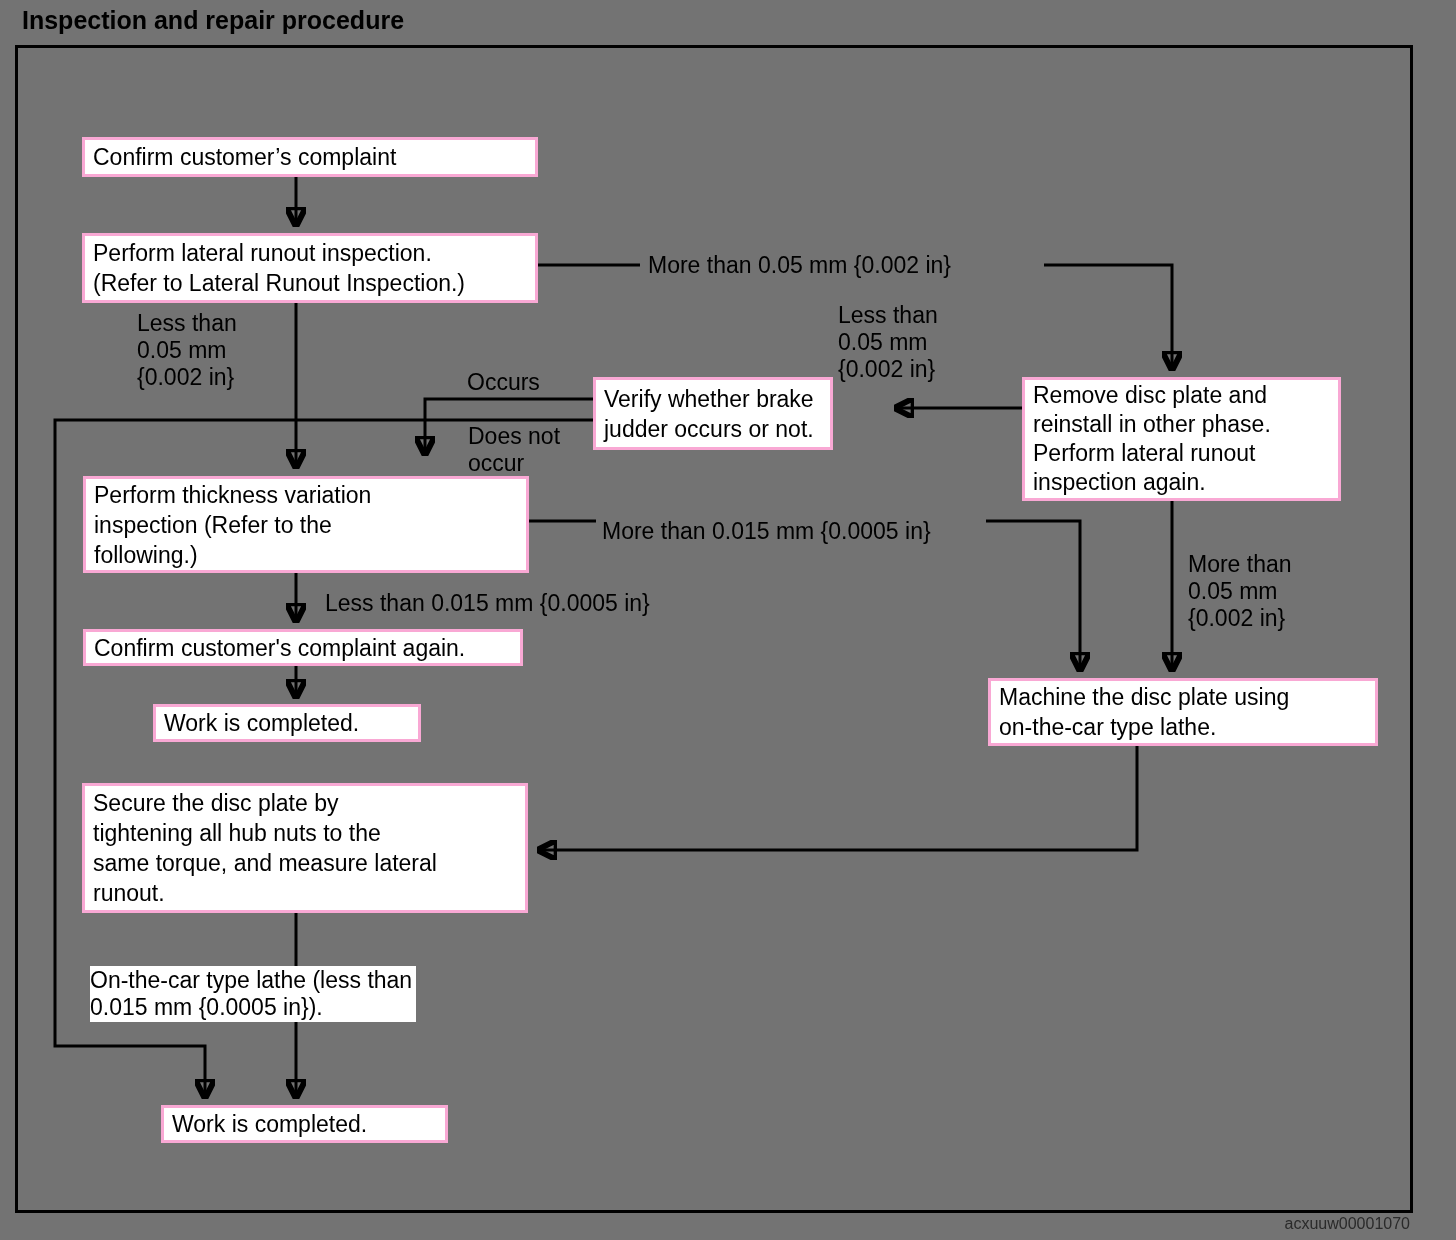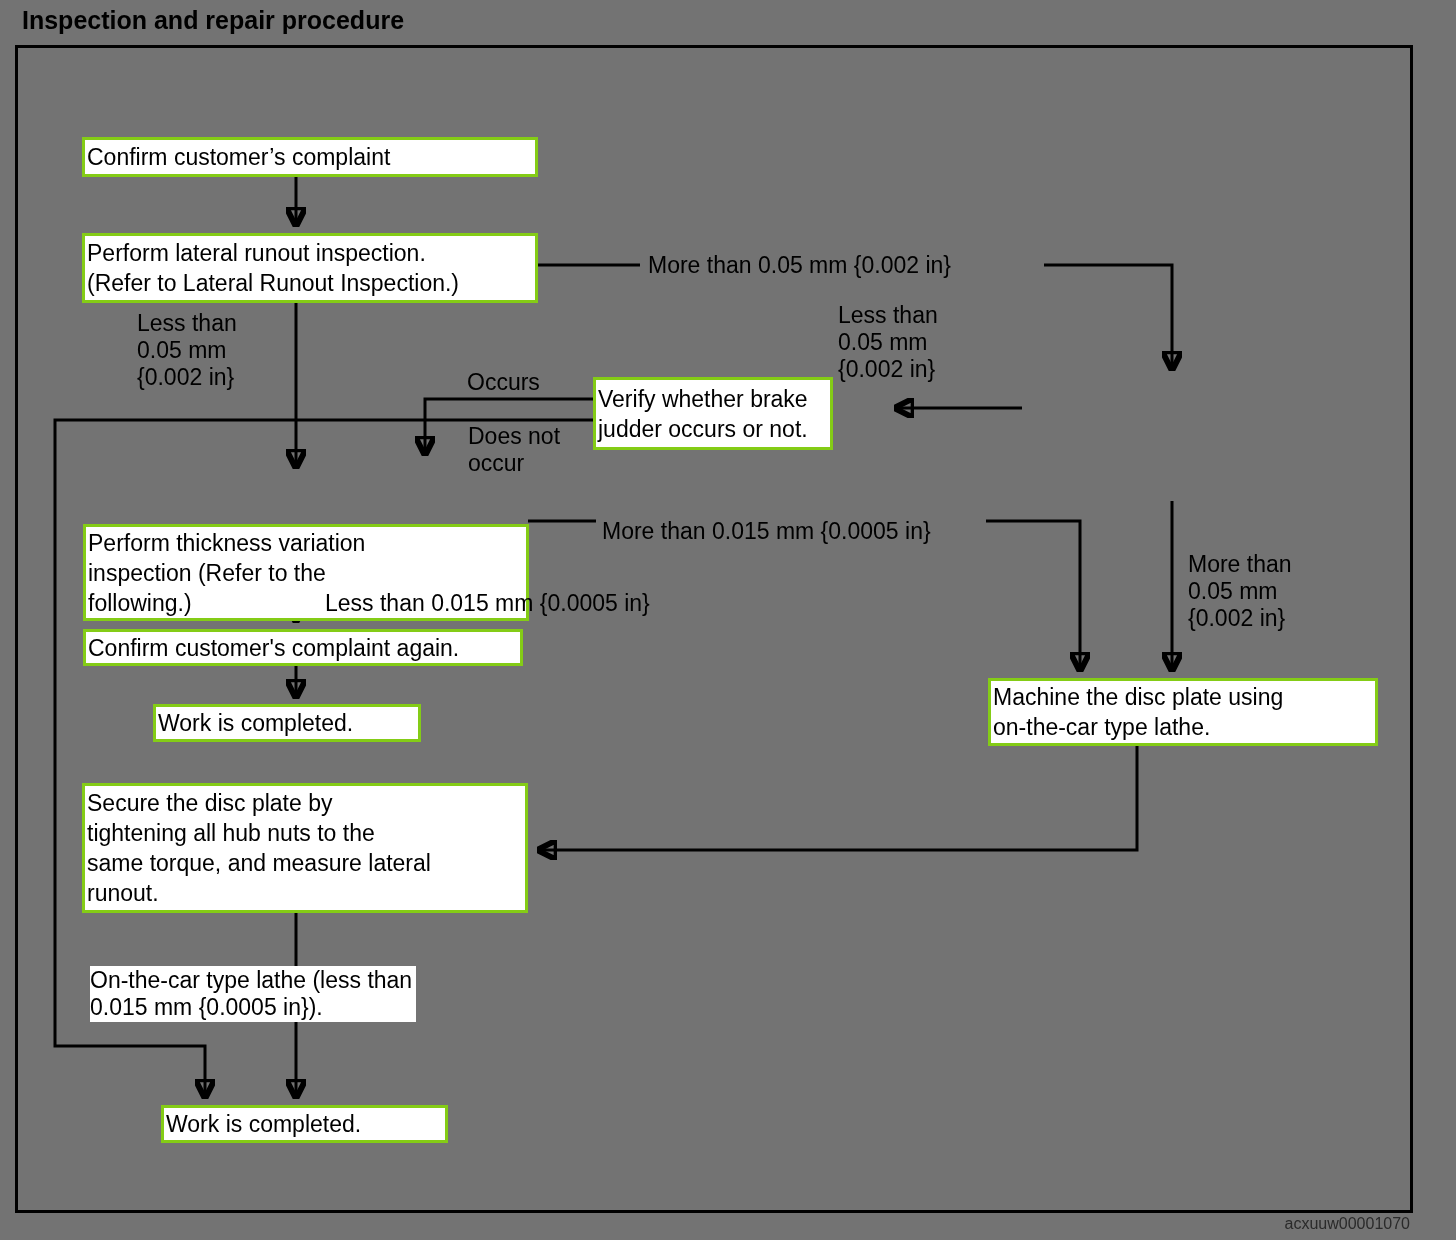--- a/index.html
+++ b/index.html
@@ -12,23 +12,23 @@
     position:absolute;left:22px;top:6px;
     font-size:25px;font-weight:bold;letter-spacing:0px;
   }
   .outer-border{
     position:absolute;left:15px;top:45px;width:1398px;height:1168px;
     border:3px solid #000;box-sizing:border-box;background:transparent;
   }
   .wires{position:absolute;left:0;top:0;width:1456px;height:1240px;z-index:1;}
   .wires path{stroke:#000;stroke-width:3;fill:none;}
   .node{
-    position:absolute;z-index:2;background:#fff;border:3px solid #84cc16;
+    position:absolute;z-index:2;background:#fff;border:3px solid #f9a8d4;
     box-sizing:border-box;display:flex;align-items:center;
-    padding:2px 8px 2px 2px;font-size:23px;line-height:30px;
+    padding:2px 8px 2px 8px;font-size:23px;line-height:30px;
     white-space:pre-line;
   }
   .node.tight{line-height:29px;}
   .lbl{
     position:absolute;z-index:2;font-size:23px;line-height:27px;
     white-space:pre-line;
   }
   .lbl.bg{background:#fff;padding:1px 4px 1px 0;}
   .watermark{
     position:absolute;left:1140px;top:1215px;width:270px;text-align:right;
@@ -67,22 +67,26 @@
   </svg>
 
   <div class="node" style="left:82px;top:137px;width:456px;height:40px;">Confirm customer’s complaint</div>
 
   <div class="node" style="left:82px;top:233px;width:456px;height:70px;">Perform lateral runout inspection.
 (Refer to Lateral Runout Inspection.)</div>
 
   <div class="node" style="left:593px;top:377px;width:240px;height:73px;">Verify whether brake
 judder occurs or not.</div>
 
+  <div class="node tight" style="left:1022px;top:377px;width:319px;height:124px;">Remove disc plate and
+reinstall in other phase.
+Perform lateral runout
+inspection again.</div>
 
-  <div class="node" style="left:83px;top:476px;width:446px;height:97px;margin-top:48px;">Perform thickness variation
+  <div class="node" style="left:83px;top:476px;width:446px;height:97px;">Perform thickness variation
 inspection (Refer to the
 following.)</div>
 
   <div class="node" style="left:83px;top:629px;width:440px;height:37px;text-align:right;">Confirm customer's complaint again.</div>
 
   <div class="node" style="left:153px;top:704px;width:268px;height:38px;">Work is completed.</div>
 
   <div class="node" style="left:988px;top:678px;width:390px;height:68px;">Machine the disc plate using
 on-the-car type lathe.</div>
 

